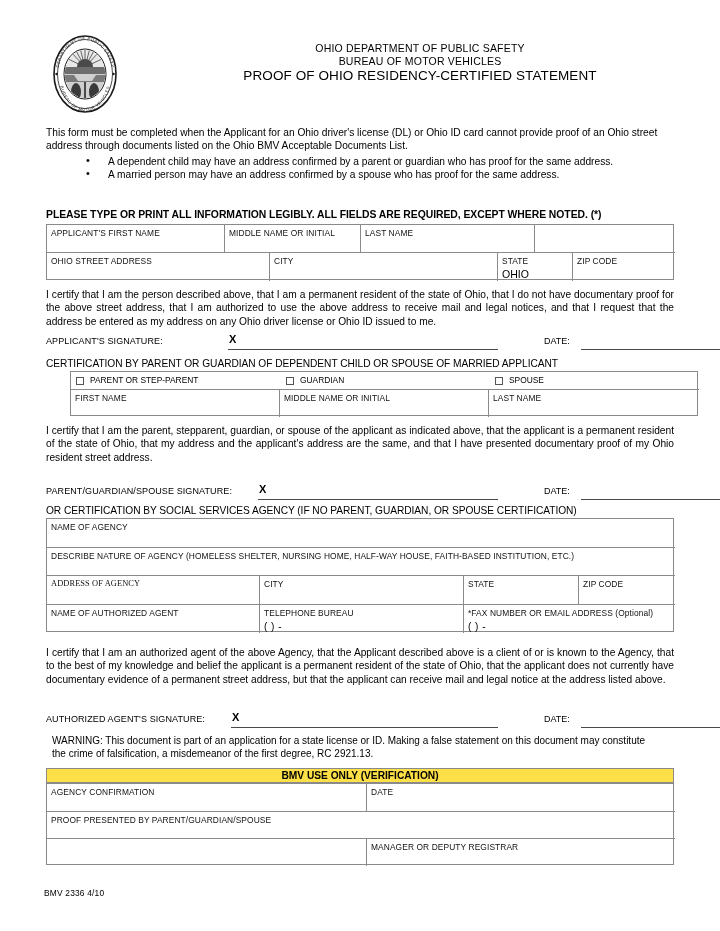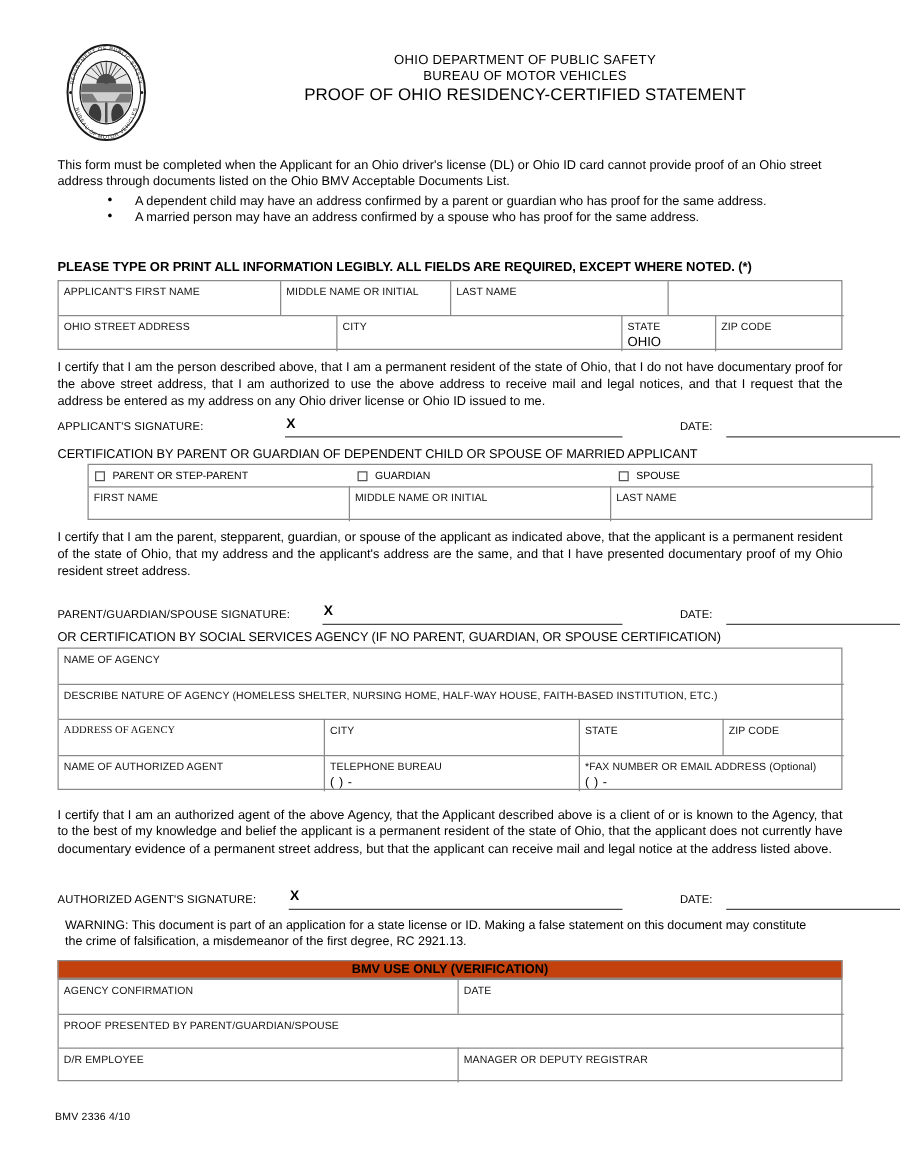--- a/index.html
+++ b/index.html
@@ -210,21 +210,21 @@
   }
 
   
   .bmv-banner {
     position: absolute;
     box-sizing: border-box;
     border: 1px solid #8a8a8a;
     text-align: center;
     font-size: 10.2px;
     font-weight: bold;
-    background: #c2410c;
+    background: #fde047;
   }
 
   .footer {
     position: absolute;
     left: 44px; top: 888px;
     font-size: 8.4px;
     letter-spacing: 0.2px;
   }
 </style>
 </head>
@@ -449,23 +449,20 @@
 
     <div class="cell" style="left:0; top:0; width:319px; height:27px;">
       <div class="cell-label">AGENCY CONFIRMATION</div>
     </div>
     <div class="cell" style="left:320px; top:0; width:308px; height:27px;">
       <div class="cell-label">DATE</div>
     </div>
     <div class="cell" style="left:0; top:28px; width:628px; height:26px;">
       <div class="cell-label">PROOF PRESENTED BY PARENT/GUARDIAN/SPOUSE</div>
     </div>
-    <div class="cell" style="left:0; top:55px; width:319px; height:27px;">
-      <div class="cell-label">D/R EMPLOYEE</div>
-    </div>
     <div class="cell" style="left:320px; top:55px; width:308px; height:27px;">
       <div class="cell-label">MANAGER OR DEPUTY REGISTRAR</div>
     </div>
   </div>
 
   <div class="footer">BMV 2336 4/10</div>
 
 </div>
 
 </body></html>

